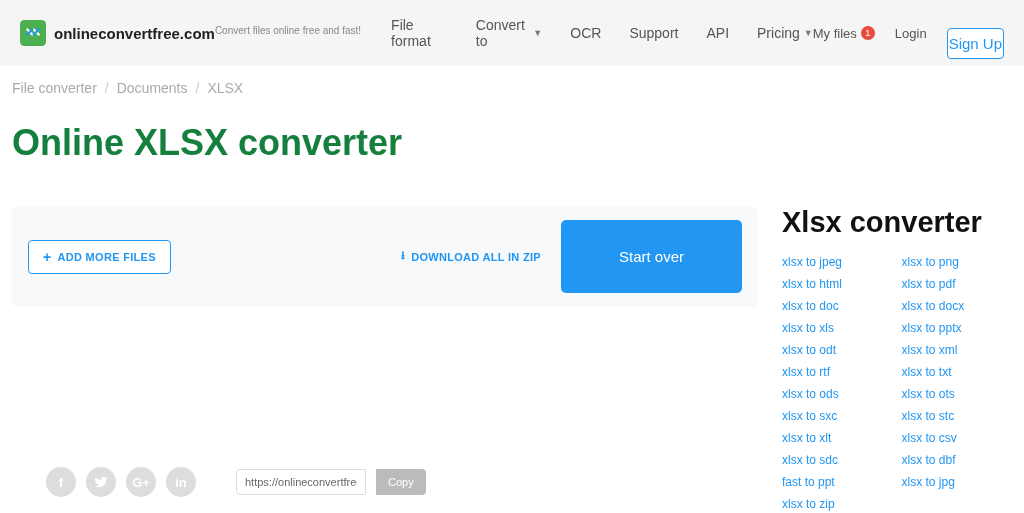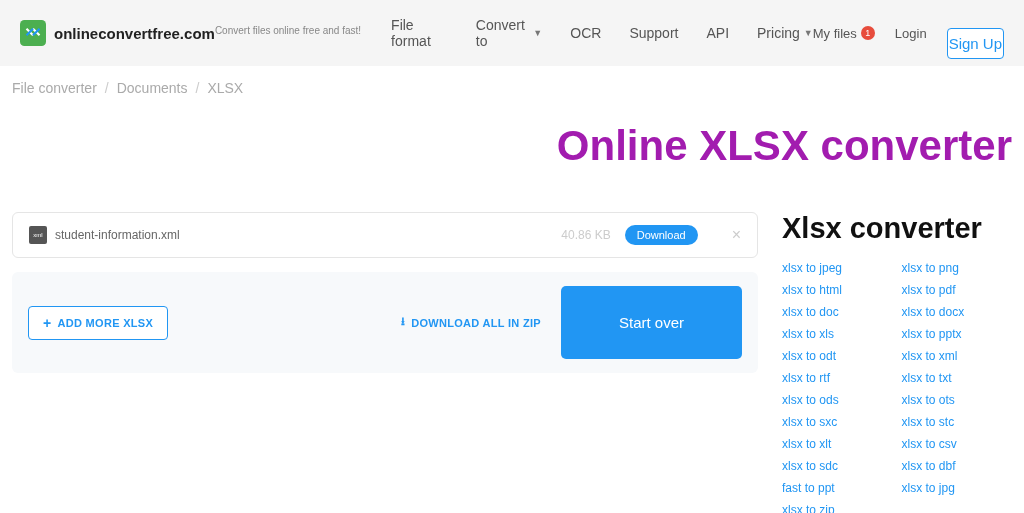--- a/index.html
+++ b/index.html
@@ -14,21 +14,21 @@
 .nav-item { font-size: 14px; color: #555; cursor: pointer; display: flex; align-items: center; gap: 4px; }
 .nav-caret { font-size: 9px; color: #777; }
 .right-nav { display: flex; align-items: center; gap: 20px; }
 .my-files { font-size: 13px; color: #555; cursor: pointer; display: flex; align-items: center; gap: 4px; }
 .badge { background: #e74c3c; color: #fff; border-radius: 50%; width: 14px; height: 14px; font-size: 9px; display: flex; align-items: center; justify-content: center; }
 .login { font-size: 13px; color: #555; cursor: pointer; }
 .signup { border: 1px solid #2196F3; color: #2196F3; padding: 6px 1px; border-radius: 4px; font-size: 15px; cursor: pointer; background: #fff; margin-top: 20px; }
 .breadcrumb { padding: 14px 12px; font-size: 14px; color: #aaa; }
 .breadcrumb a { color: #aaa; text-decoration: none; }
 .breadcrumb .sep { margin: 0 8px; color: #ccc; }
-h1 { font-size: 42px; font-weight: 800; color: #a21caf; padding: 12px; margin-bottom: 30px; text-align: right; }
+h1 { font-size: 36px; font-weight: 800; color: #15803d; padding: 12px; margin-bottom: 30px; }
 .content { display: flex; padding: 0 12px; gap: 24px; }
 .main { flex: 1; min-width: 0; }
 .side { width: 230px; }
 .file-card { border: 1px solid #e5e5e5; border-radius: 6px; padding: 12px 16px; display: flex; align-items: center; margin-bottom: 14px; background: #fff; }
 .file-icon { width: 18px; height: 18px; margin-right: 8px; background: #555; border-radius: 2px; display: flex; align-items: center; justify-content: center; color: #fff; font-size: 6px; }
 .file-name { flex: 1; font-size: 12px; color: #666; }
 .file-size { font-size: 12px; color: #ccc; margin-right: 14px; }
 .dl-btn { background: #2196F3; color: #fff; border: none; border-radius: 12px; padding: 4px 12px; font-size: 11px; cursor: pointer; margin-right: 34px; }
 .close-x { color: #ccc; cursor: pointer; font-size: 16px; }
 .action-bar { background: #f7f9fb; border-radius: 6px; padding: 14px 16px; display: flex; align-items: center; }
@@ -76,31 +76,24 @@
     <button class="signup">Sign Up</button>
   </div>
 </div>
 
 <div class="breadcrumb" id="breadcrumb"><a>File converter</a><span class="sep">/</span><a>Documents</a><span class="sep">/</span><a>XLSX</a></div>
 
 <h1>Online XLSX converter</h1>
 
 <div class="content">
   <div class="main">
-    <div class="file-card">
-      <div class="file-icon">xml</div>
-      <span class="file-name">student-information.xml</span>
-      <span class="file-size">40.86 KB</span>
-      <button class="dl-btn">Download</button>
-      <span class="close-x">×</span>
-    </div>
     <div class="action-bar">
       <button class="add-more">
         <span class="plus">+</span>
-        <span>ADD MORE XLSX</span>
+        <span>ADD MORE FILES</span>
       </button>
       <div class="dl-zip">
         <span>⭳</span>
         <span>DOWNLOAD ALL IN ZIP</span>
       </div>
       <button class="start-over">Start over</button>
     </div>
 
     <div class="footer-row">
       <div class="social">f</div>

